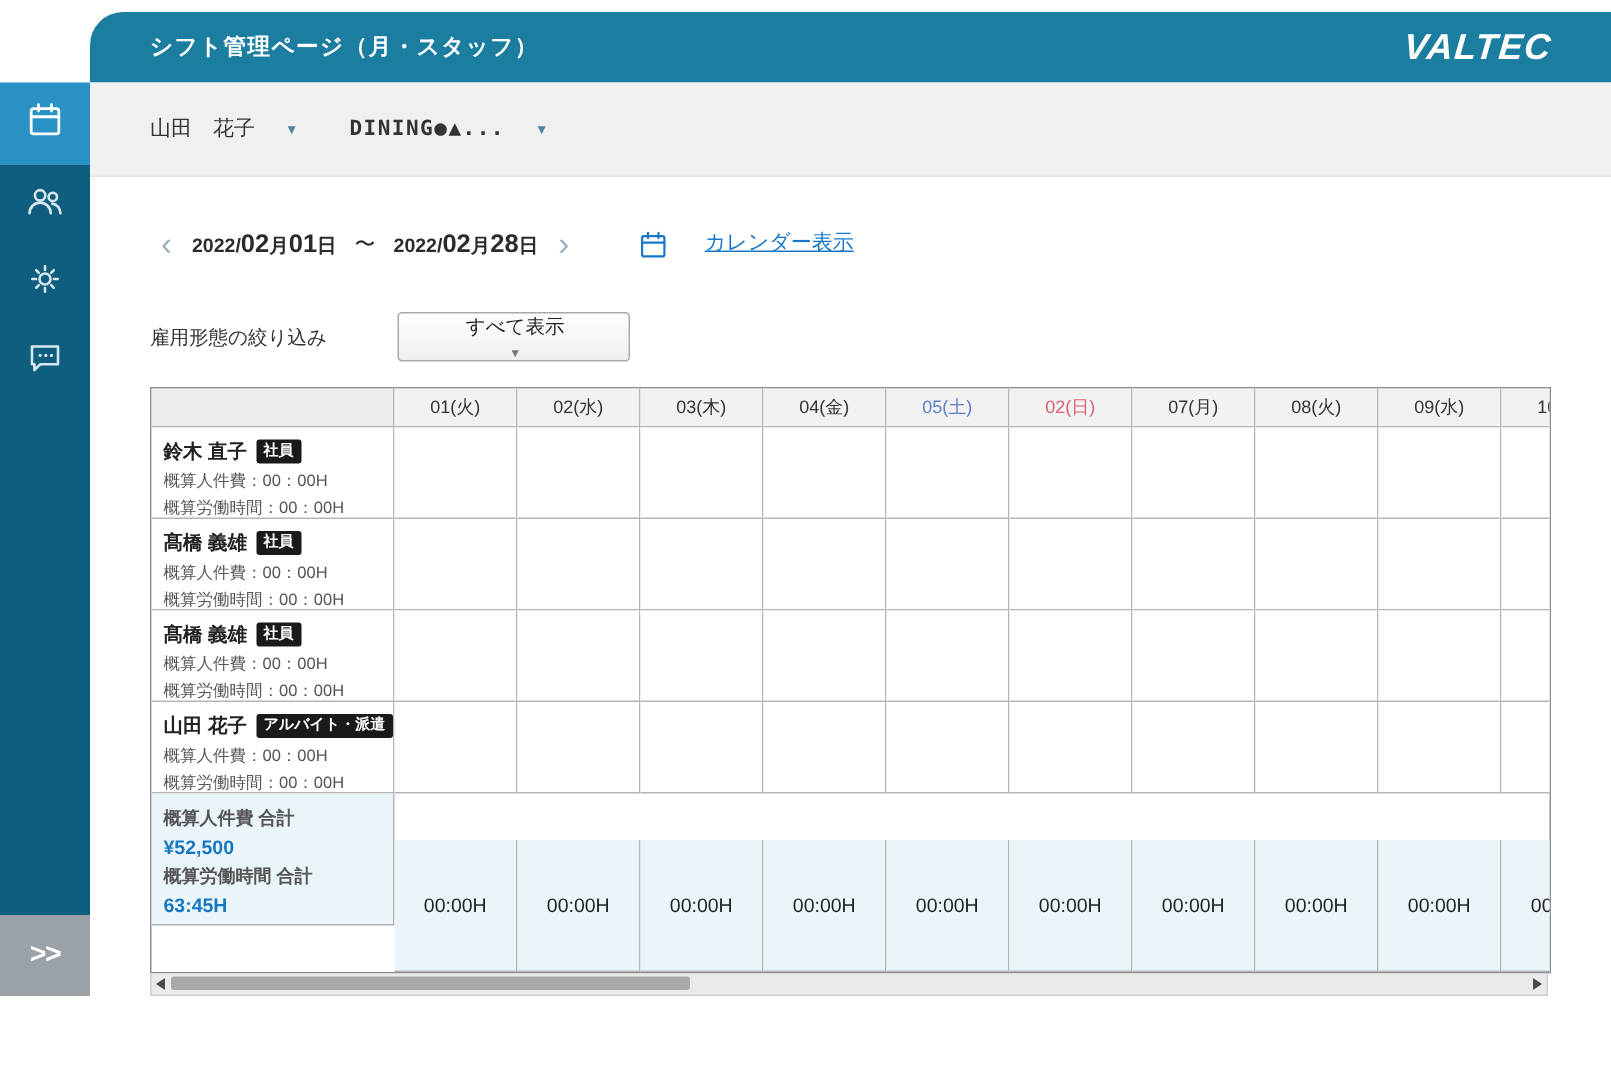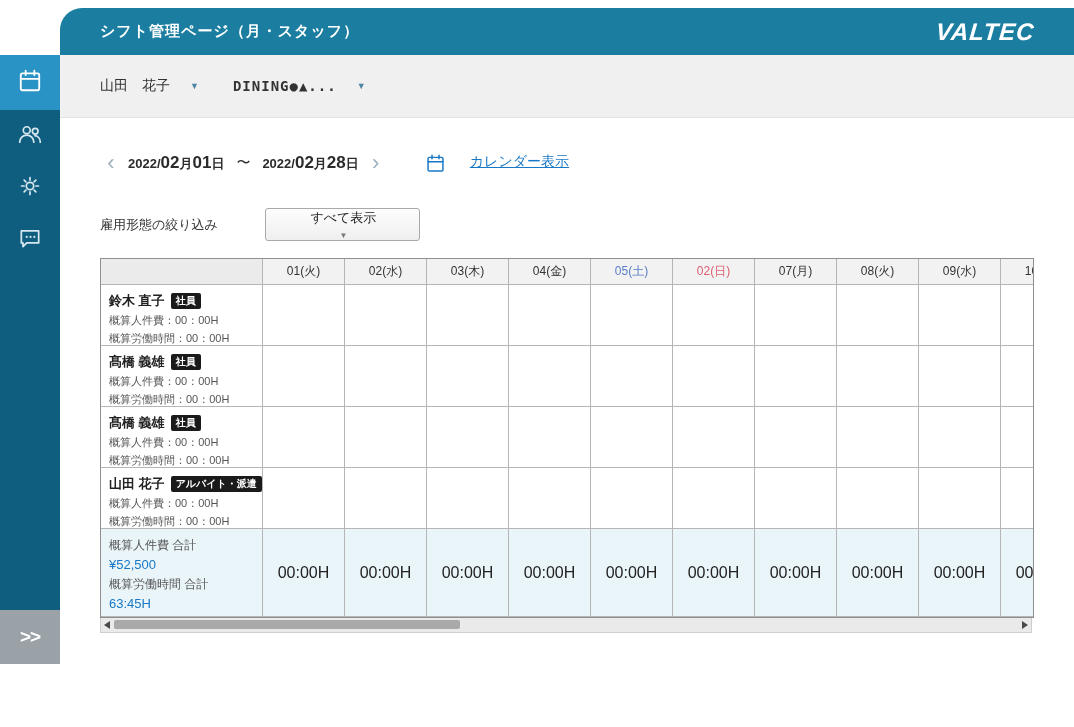--- a/index.html
+++ b/index.html
@@ -74,24 +74,24 @@
   .th.saturday{color:var(--saturday-blue);}
   .th.sunday{color:var(--sunday-red);}
   .td.first{width:162px;padding:7px 8px;}
   .day-cell{width:82px;cursor:pointer;}
   .tr.staff .td{height:61px;}
   .name-line{display:flex;align-items:center;gap:6px;}
   .staff-name{font-size:13px;font-weight:bold;color:#222;white-space:nowrap;}
   .badge{background:var(--badge-bg);color:#fff;font-size:10px;line-height:14px;padding:1px 5px;border-radius:2px;white-space:nowrap;font-weight:bold;}
   .sub{font-size:11px;color:#555;margin-top:3px;white-space:nowrap;}
   .tr.summary .td{height:88px;background:var(--summary-bg);}
-  .sum-first{padding:8px 8px;}
+  .sum-first{padding:8px 8px;font-weight:bold;}
   .sum-label{font-size:12px;color:#555;margin-top:1px;}
   .sum-value{font-size:13px;color:var(--accent-blue);margin:3px 0 4px;}
-  .sum-cell{width:82px;display:flex;align-items:center;justify-content:center;font-size:16px;color:#222;}
+  .sum-cell{width:82px;display:flex;align-items:center;justify-content:center;font-size:13px;color:#222;margin-top:31px;}
 
   
   .hscroll{position:relative;width:932px;height:15px;background:#eaeaea;border:1px solid #cfcfcf;
         border-top:none;box-sizing:border-box;cursor:pointer;}
   .hthumb{position:absolute;left:13px;top:2px;height:9px;width:346px;background:#a9a9a9;border-radius:2px;cursor:grab;}
   .harrow{position:absolute;top:3px;width:0;height:0;border-style:solid;}
   .harrow.left{left:3px;border-width:4px 6px 4px 0;border-color:transparent #4a4a4a transparent transparent;}
   .harrow.right{right:3px;border-width:4px 0 4px 6px;border-color:transparent transparent transparent #4a4a4a;}
 </style>
 </head>

